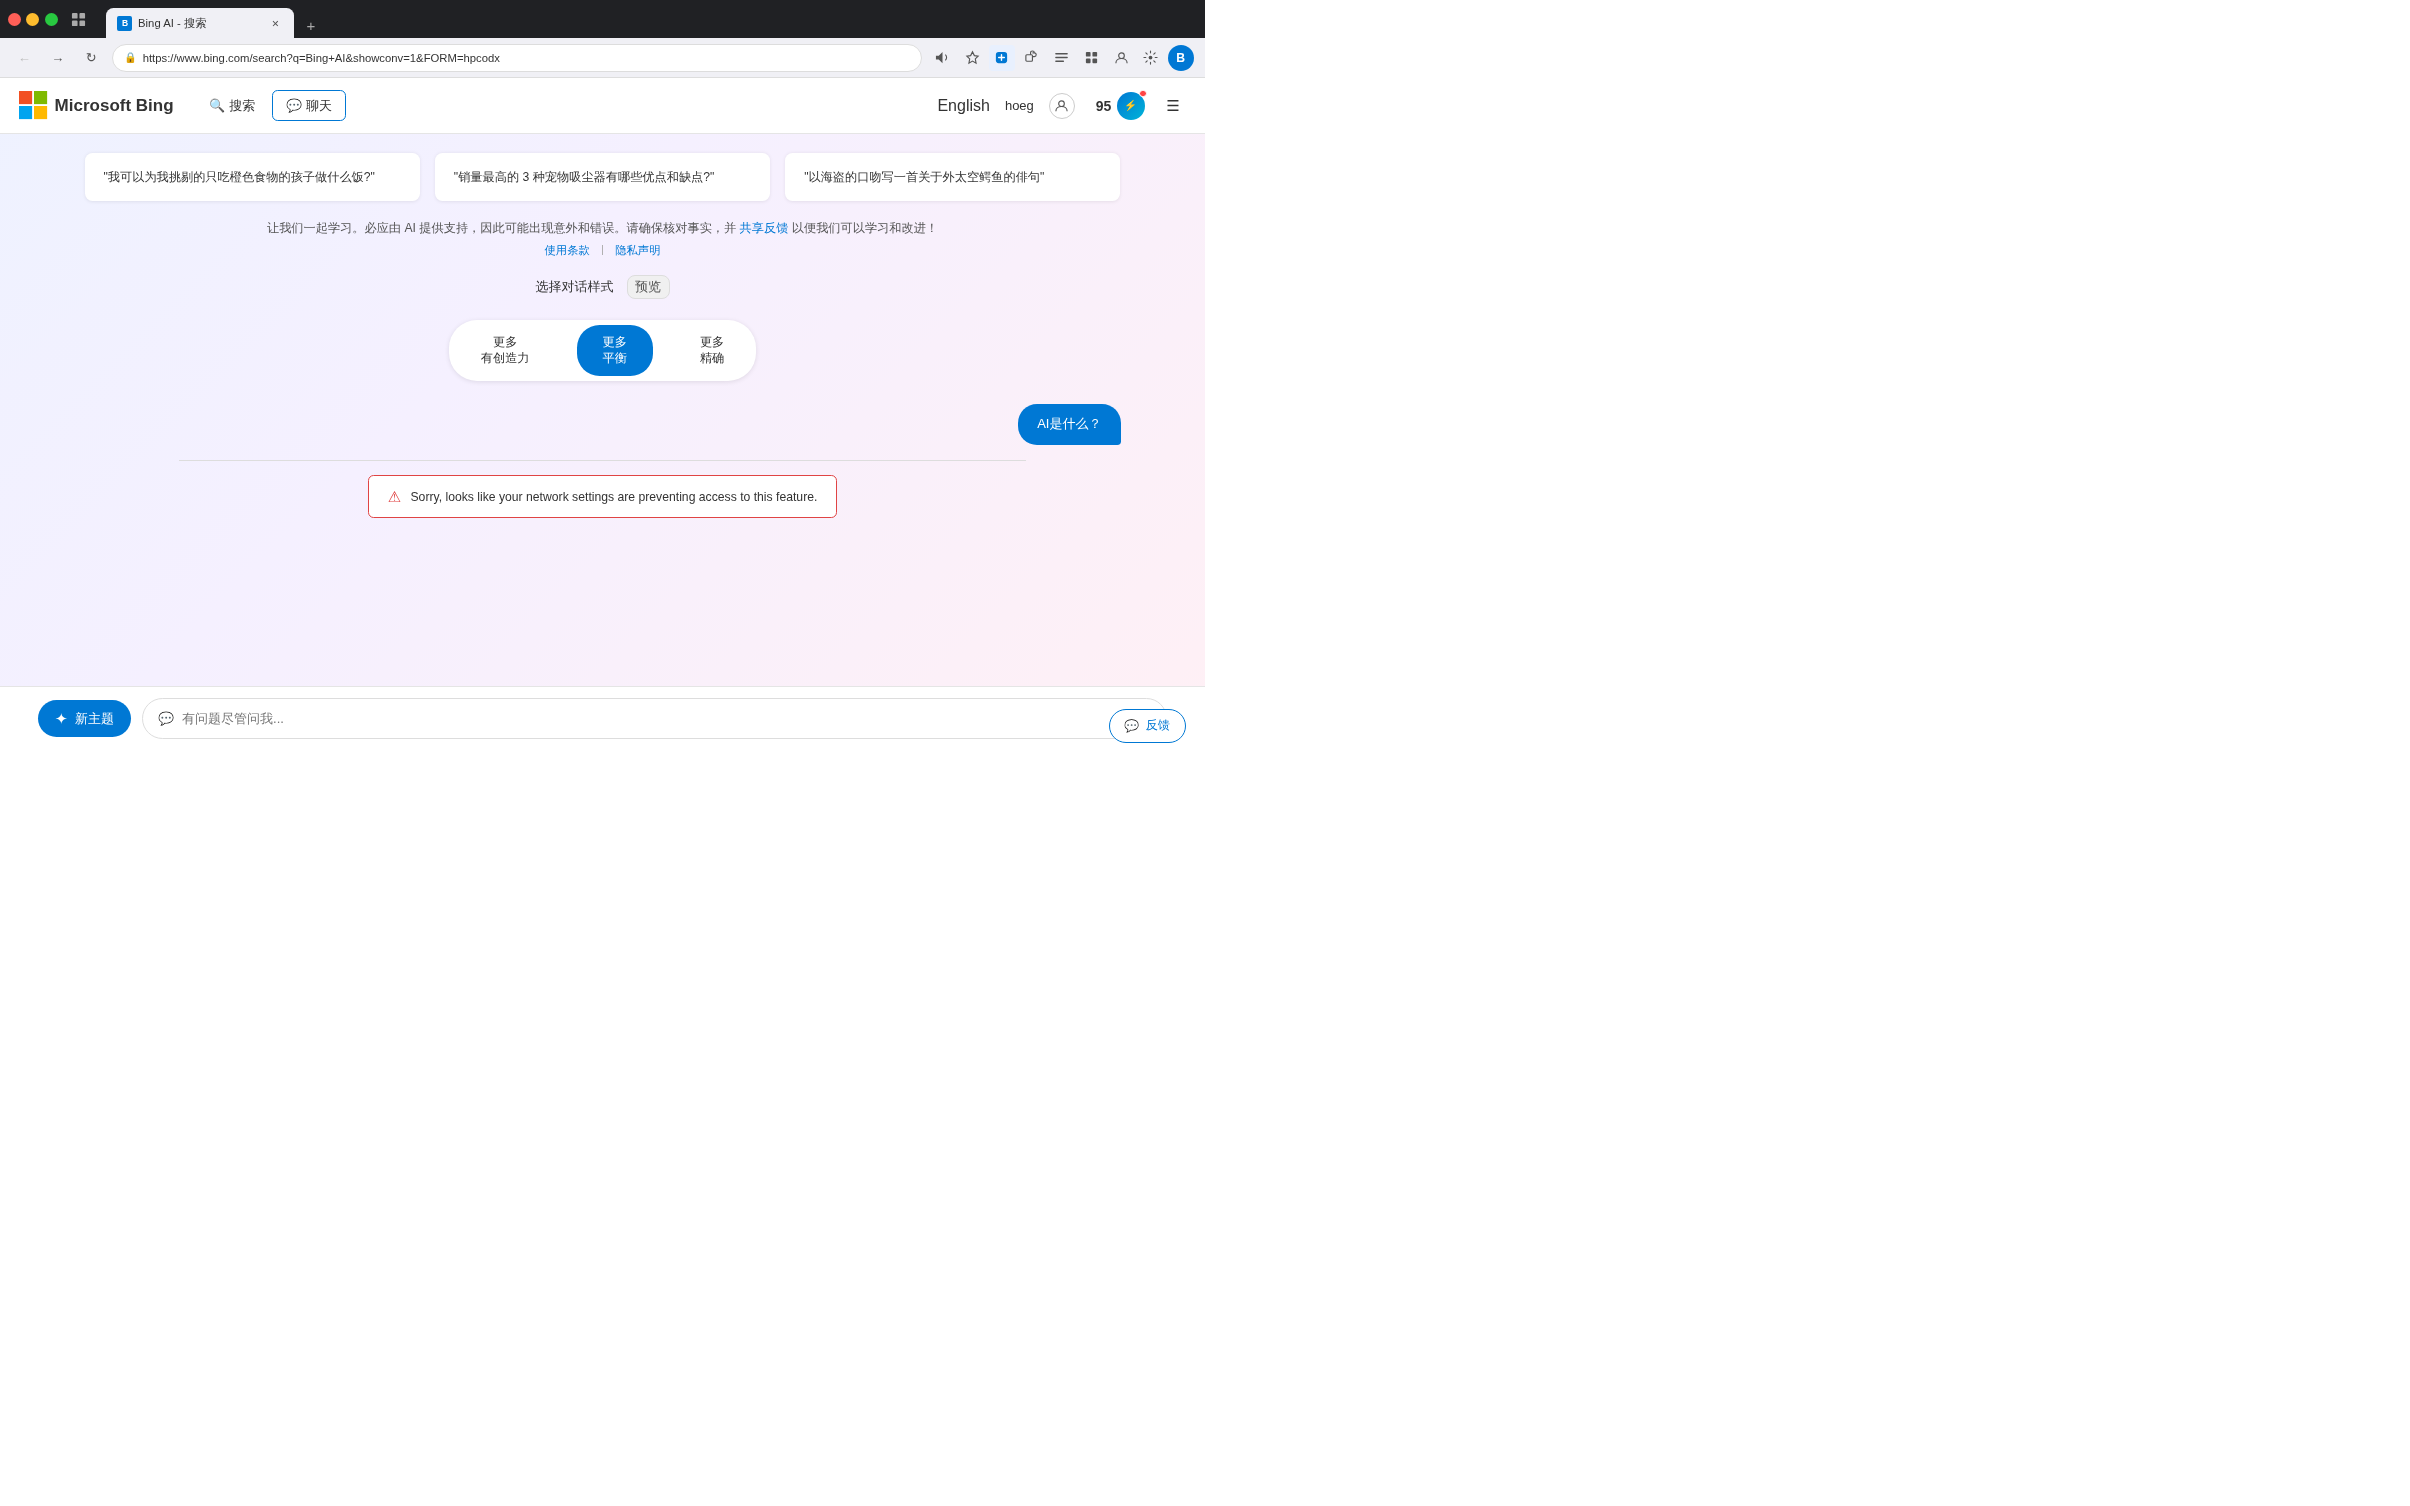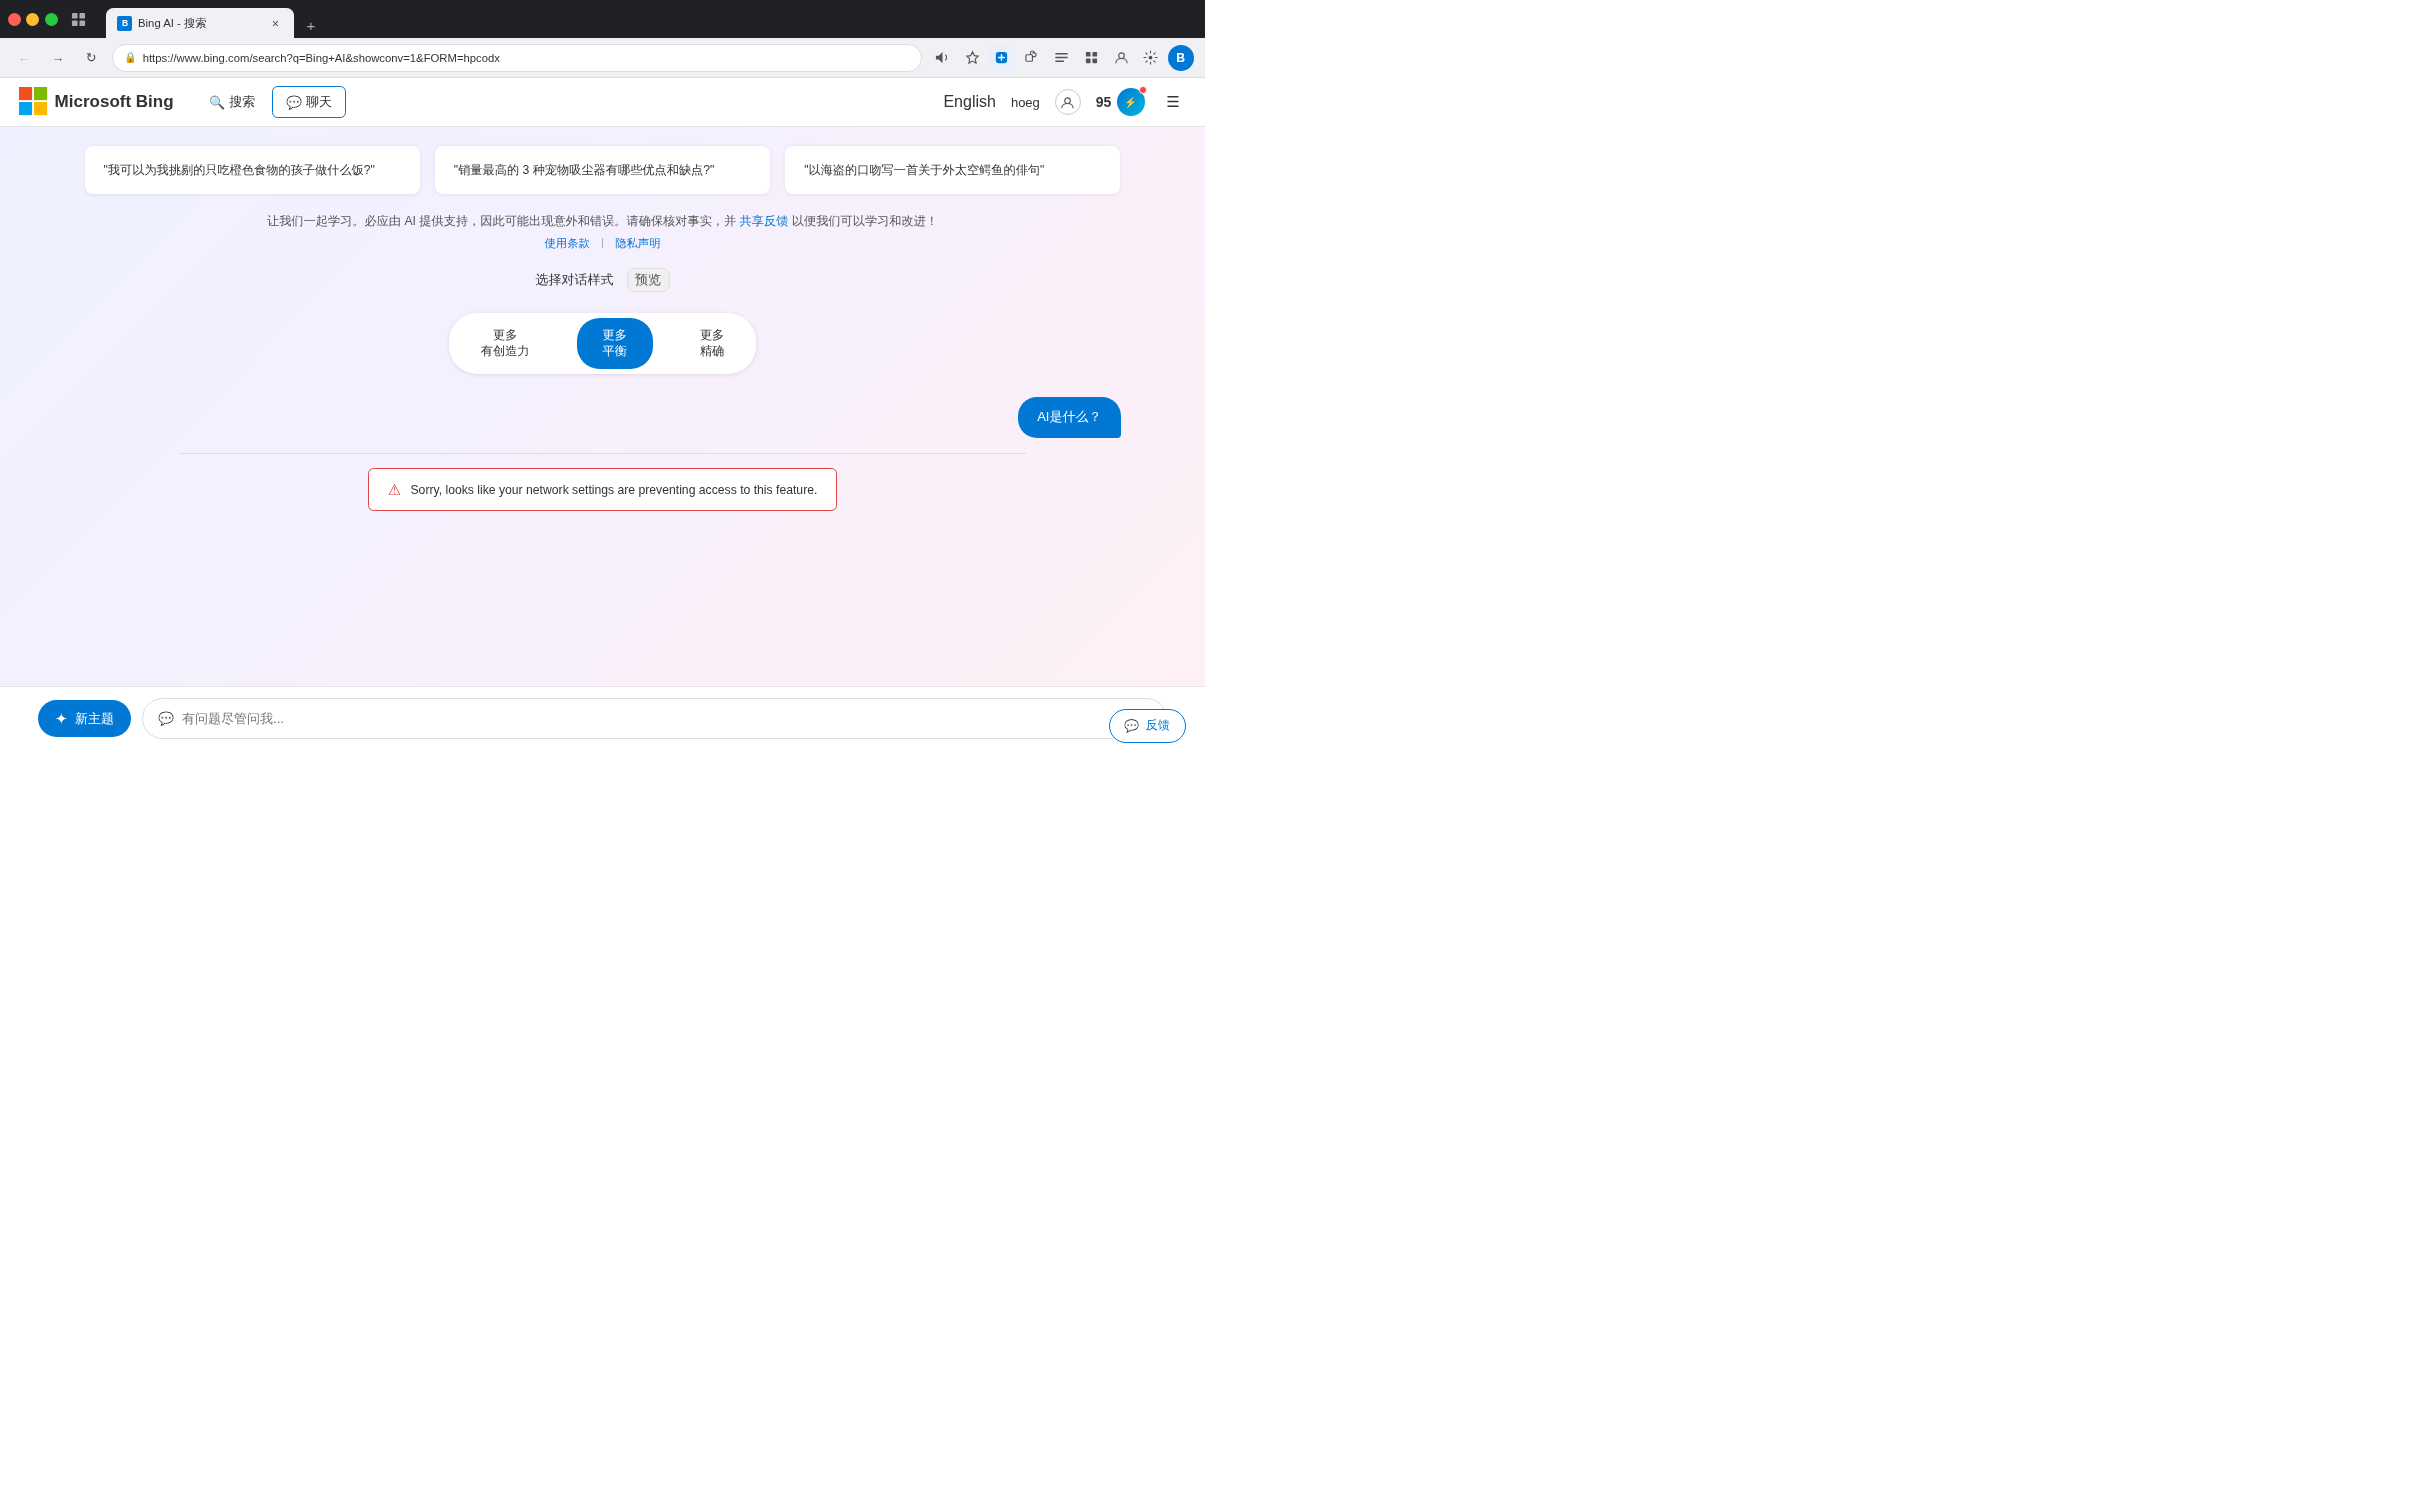--- a/index.html
+++ b/index.html
@@ -164,21 +164,21 @@
       height: calc(753px - 77px);
       overflow: hidden;
       display: flex;
       flex-direction: column;
     }
 
     
     .bing-header {
       background: white;
       border-bottom: 0.9px solid #e5e5e5;
-      height: 49px;
+      height: 56px;
       display: flex;
       align-items: center;
       padding: 0 19px;
       gap: 0;
     }
     .bing-logo {
       display: flex;
       align-items: center;
       gap: 5.6px;
       margin-right: 22.6px;
@@ -245,20 +245,21 @@
     .header-points {
       display: flex;
       align-items: center;
       gap: 5.6px;
       cursor: pointer;
     }
     .points-number {
       font-size: 14px;
       font-weight: 600;
       color: #333;
+      margin-left: 6px;
     }
     .points-badge {
       width: 28px; height: 28px;
       border-radius: 50%;
       background: linear-gradient(135deg, #0078d4, #00b4d8);
       display: flex;
       align-items: center;
       justify-content: center;
       color: white;
       font-size: 10.4px;

